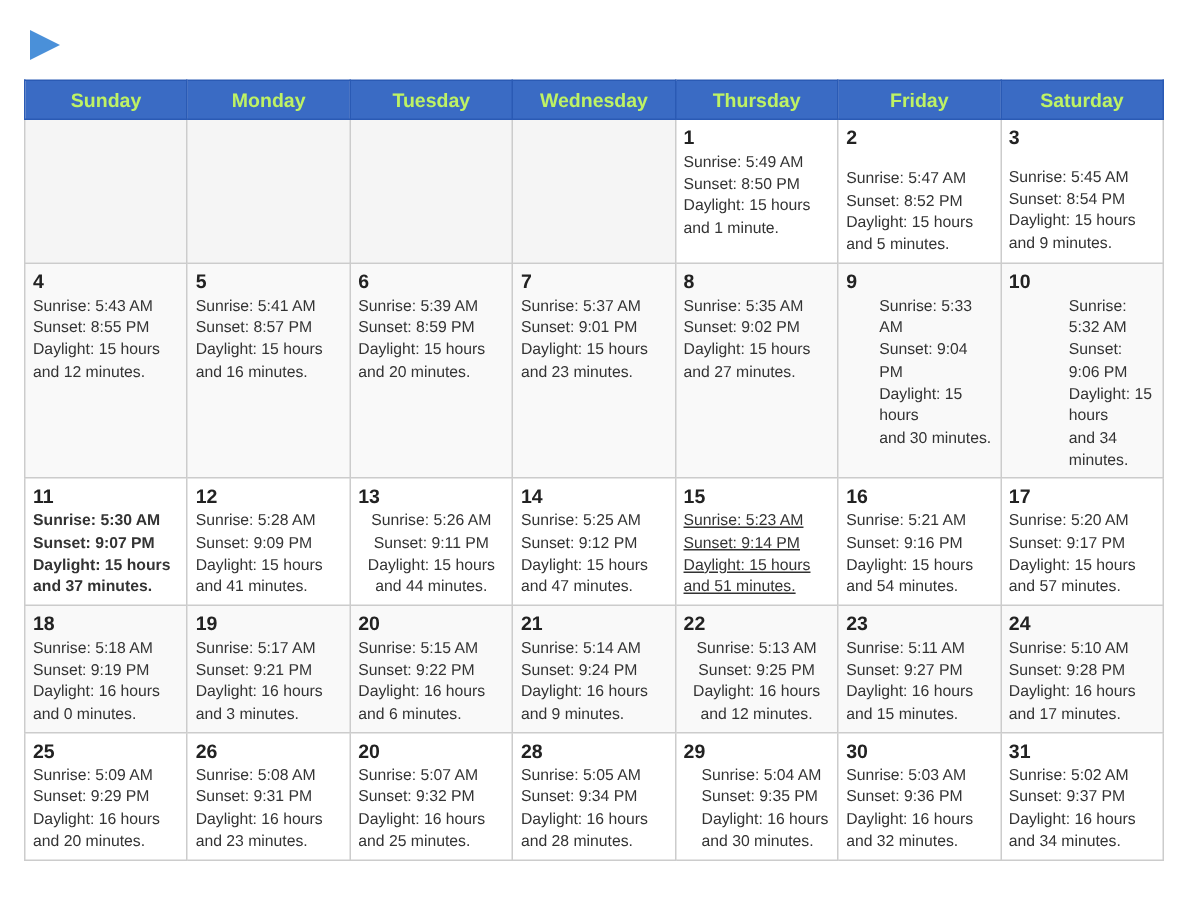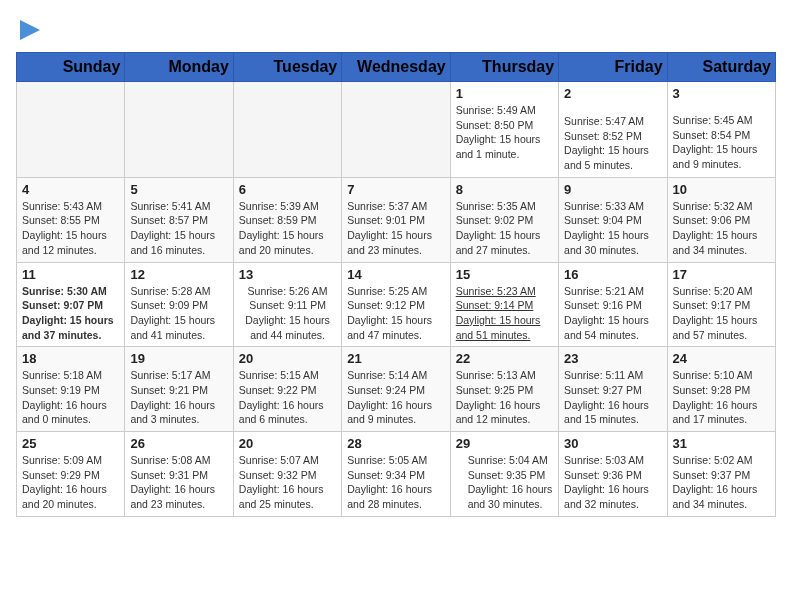--- a/index.html
+++ b/index.html
@@ -36,24 +36,24 @@
       font-size: 16px;
       color: #555;
     }
     table {
       width: 100%;
       border-collapse: collapse;
       font-size: 11px;
     }
     thead tr th {
       background-color: #3a6bc4;
-      color: #000000;
+      color: #bef264;
       padding: 5px 4px;
-      text-align: right;
-      font-size: 16px;
+      text-align: center;
+      font-size: 13px;
       font-weight: bold;
       border: 1px solid #2a5ab4;
     }
     tbody tr td {
       border: 1px solid #ccc;
       vertical-align: top;
       padding: 4px 5px;
       height: 82px;
       background: #fff;
       width: 14.28%;
@@ -170,28 +170,28 @@
         </td>
         <td>
           <div class="day-number">8</div>
           <div class="day-info" style="white-space: pre-line;">Sunrise: 5:35 AM
 Sunset: 9:02 PM
 Daylight: 15 hours
 and 27 minutes.</div>
         </td>
         <td>
           <div class="day-number">9</div>
-          <div class="day-info" style="white-space: pre-line;">Sunrise: 5:33 AM
+          <div class="day-info" style="white-space: pre-line; margin-left: 22px;">Sunrise: 5:33 AM
 Sunset: 9:04 PM
 Daylight: 15 hours
 and 30 minutes.</div>
         </td>
         <td>
           <div class="day-number">10</div>
-          <div class="day-info" style="white-space: pre-line;">Sunrise: 5:32 AM
+          <div class="day-info" style="white-space: pre-line; margin-left: 40px;">Sunrise: 5:32 AM
 Sunset: 9:06 PM
 Daylight: 15 hours
 and 34 minutes.</div>
         </td>
       </tr>
       <tr>
         <td>
           <div class="day-number">11</div>
           <div class="day-info" style="white-space: pre-line; font-weight: bold;">Sunrise: 5:30 AM
 Sunset: 9:07 PM
@@ -265,21 +265,21 @@
         </td>
         <td>
           <div class="day-number">21</div>
           <div class="day-info" style="white-space: pre-line;">Sunrise: 5:14 AM
 Sunset: 9:24 PM
 Daylight: 16 hours
 and 9 minutes.</div>
         </td>
         <td>
           <div class="day-number">22</div>
-          <div class="day-info" style="white-space: pre-line;">Sunrise: 5:13 AM
+          <div class="day-info" style="white-space: pre-line; text-align: center;">Sunrise: 5:13 AM
 Sunset: 9:25 PM
 Daylight: 16 hours
 and 12 minutes.</div>
         </td>
         <td>
           <div class="day-number">23</div>
           <div class="day-info" style="white-space: pre-line;">Sunrise: 5:11 AM
 Sunset: 9:27 PM
 Daylight: 16 hours
 and 15 minutes.</div>

